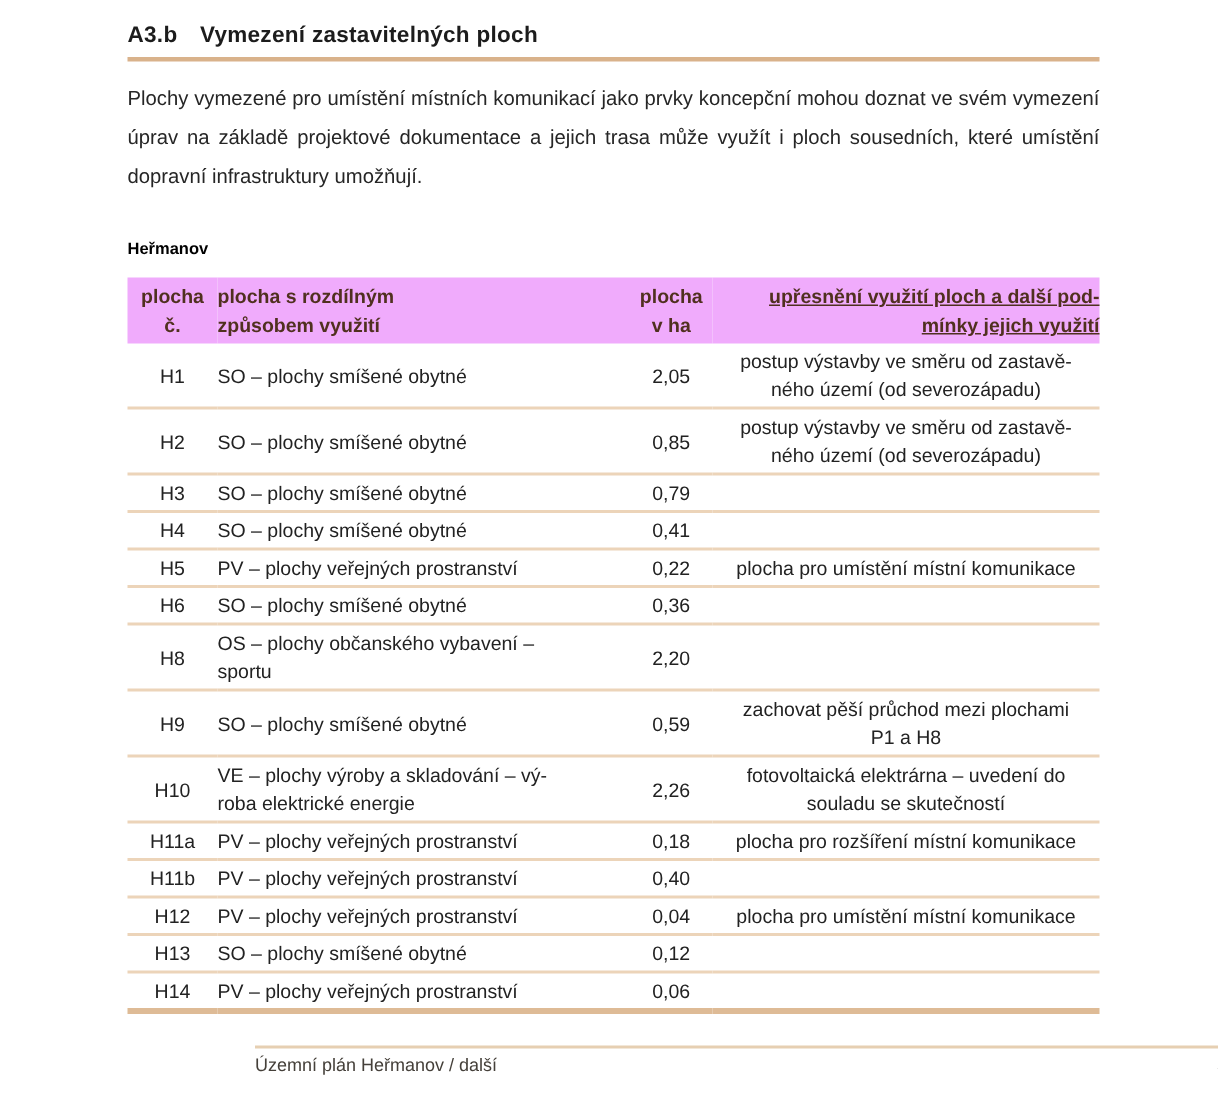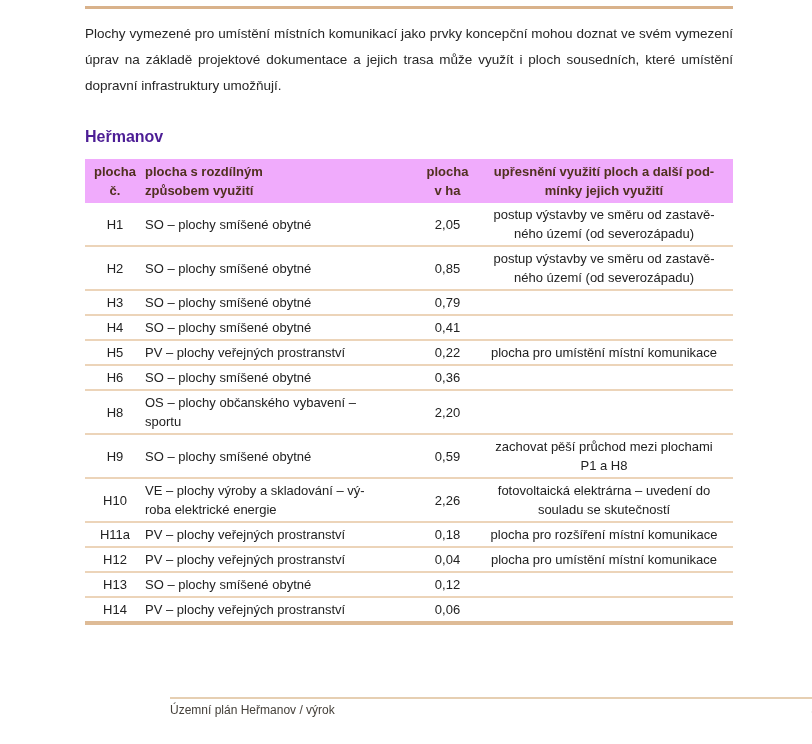--- a/index.html
+++ b/index.html
@@ -14,35 +14,35 @@
   .heading{display:flex;gap:15px;align-items:baseline;margin-top:15px;
     font-size:15px;font-weight:bold;color:#1c1c1c;letter-spacing:.2px;}
   .heading-rule{height:3px;background:#d9b28b;margin-top:6px;}
 
   
   .para{margin:0;margin-top:17px;font-size:13.5px;line-height:26px;
     text-align:justify;color:#262626;}
   .para.second{margin-top:12px;}
 
   
-  .section-title{margin-top:29px;font-size:16px;font-weight:bold;color:#4c1d95;}
+  .section-title{margin-top:29px;font-size:11px;font-weight:bold;color:#000000;}
 
   
   table.zoning{border-collapse:collapse;table-layout:fixed;width:648px;
     margin-top:13px;font-size:13px;}
   table.zoning col.c1{width:60px;}
   table.zoning col.c2{width:275px;}
   table.zoning col.c3{width:55px;}
   table.zoning col.c4{width:258px;}
   table.zoning th{
     background:#f0abfc;color:#50301f;font-weight:bold;font-size:13px;
     line-height:19px;padding:3px 0;white-space:pre-line;vertical-align:middle;}
   table.zoning th.h1,table.zoning th.h3{text-align:center;}
   table.zoning th.h2{text-align:left;}
-  table.zoning th.h4{text-align:center;}
+  table.zoning th.h4{text-align:right;text-decoration:underline;}
   table.zoning td{
     line-height:19px;padding:2px 0;vertical-align:middle;white-space:pre-line;
     color:#222222;}
   table.zoning tbody tr + tr td{border-top:2px solid #ecd4b9;}
   table.zoning tbody tr:last-child td{border-bottom:4px solid #debb96;}
   td.cell-id{text-align:center;margin-top:28px;}
   td.cell-use{text-align:left;}
   td.cell-area{text-align:center;}
   td.cell-note{text-align:center;padding-left:6px;}
 
@@ -50,20 +50,24 @@
   .footer{position:absolute;left:85px;top:697px;width:648px;}
   .footer-rule{height:2px;background:#e6cfb2;}
   .footer-row{display:flex;justify-content:space-between;margin-top:4px;
     font-size:12px;color:#45403a;}
 </style>
 </head>
 <body>
 
 <div class="content">
 
+  <div class="heading">
+    <span>A3.b</span>
+    <span>Vymezení zastavitelných ploch</span>
+  </div>
   <div class="heading-rule"></div>
 
   <p class="para second">Plochy vymezené pro umístění místních komunikací jako prvky koncepční mohou doznat ve svém vymezení úprav na základě projektové dokumentace a jejich trasa může využít i ploch sousedních, které umístění dopravní infrastruktury umožňují.</p>
 
   <div class="section-title">Heřmanov</div>
 
   <table class="zoning">
     <colgroup>
         <col class="c1">
         <col class="c2">
@@ -143,20 +147,26 @@
           <td class="cell-note">fotovoltaická elektrárna – uvedení do
 souladu se skutečností</td>
         </tr>
         <tr>
           <td class="cell-id">H11a</td>
           <td class="cell-use">PV – plochy veřejných prostranství</td>
           <td class="cell-area">0,18</td>
           <td class="cell-note">plocha pro rozšíření místní komunikace</td>
         </tr>
         <tr>
+          <td class="cell-id">H11b</td>
+          <td class="cell-use">PV – plochy veřejných prostranství</td>
+          <td class="cell-area">0,40</td>
+          <td class="cell-note"></td>
+        </tr>
+        <tr>
           <td class="cell-id">H12</td>
           <td class="cell-use">PV – plochy veřejných prostranství</td>
           <td class="cell-area">0,04</td>
           <td class="cell-note">plocha pro umístění místní komunikace</td>
         </tr>
         <tr>
           <td class="cell-id">H13</td>
           <td class="cell-use">SO – plochy smíšené obytné</td>
           <td class="cell-area">0,12</td>
           <td class="cell-note"></td>
@@ -166,18 +176,18 @@
           <td class="cell-use">PV – plochy veřejných prostranství</td>
           <td class="cell-area">0,06</td>
           <td class="cell-note"></td>
         </tr>
       </tbody>
   </table>
 
   <div class="footer">
     <div class="footer-rule"></div>
     <div class="footer-row">
-      <span>Územní plán Heřmanov / výrok</span>
+      <span>Územní plán Heřmanov / další</span>
       <span>5</span>
     </div>
   </div>
 
 </div>
 
 </body></html>

